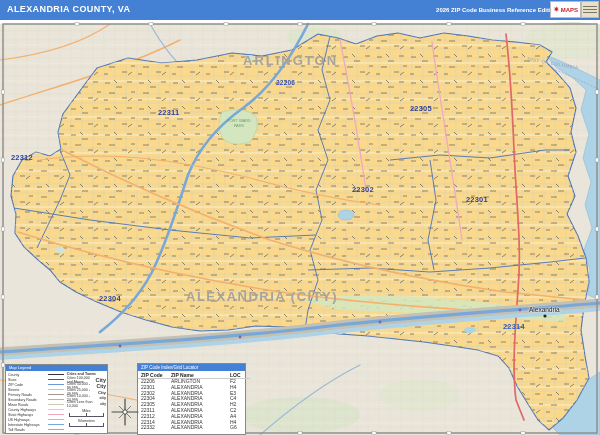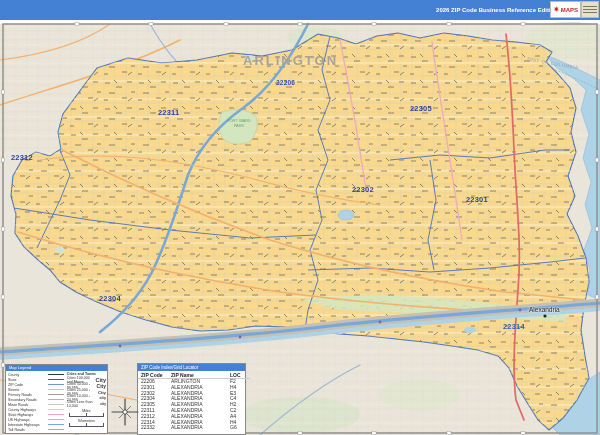--- a/index.html
+++ b/index.html
@@ -181,35 +181,37 @@
         <rect x="1.5" y="295" width="3" height="4"></rect>
     <rect x="1.5" y="363" width="3" height="4"></rect>
     <rect x="595.5" y="90" width="3" height="4"></rect>
         <rect x="595.5" y="158" width="3" height="4"></rect>
     <rect x="595.5" y="227" width="3" height="4"></rect>
         <rect x="595.5" y="295" width="3" height="4"></rect>
   </g>
 </svg>
 
 <div id="hdr">
+  <span class="title">ALEXANDRIA COUNTY, VA</span>
   <span class="edition">2026 ZIP Code Business Reference Edition</span>
 </div>
 <div id="logo">
   <span class="lbox">
     <span class="star">✷</span>
     <span class="mtxt">MAPS</span>
   </span>
   <span class="bbox">
         <i></i>
         <i></i>
         <i></i>
       </span>
 </div>
 
 <div class="maplabel region" style="left:243px;top:53px;font-size:13px;letter-spacing:2px;">ARLINGTON</div>
+<div class="maplabel region" style="left:186px;top:289px;font-size:13px;letter-spacing:1.5px;">ALEXANDRIA (CITY)</div>
 <div class="maplabel" style="left:527px;top:61px;font-size:4.5px;color:#8e9aa8;transform:rotate(10deg);letter-spacing:.6px;">DIST OF COLUMBIA</div>
 <div class="maplabel" style="left:224px;top:119px;font-size:4px;color:#6f9e6f;width:30px;white-space:normal;text-align:center;line-height:4.5px;">FORT WARD PARK</div>
 
 <div class="maplabel zip" style="left:158px;top:108px;">22311</div>
 <div class="maplabel zip" style="left:11px;top:153px;">22312</div>
 <div class="maplabel zip" style="left:352px;top:185px;">22302</div>
 <div class="maplabel zip" style="left:410px;top:104px;">22305</div>
 <div class="maplabel zip" style="left:466px;top:195px;">22301</div>
 <div class="maplabel zip" style="left:99px;top:294px;">22304</div>
 <div class="maplabel zip" style="left:503px;top:322px;color:#2a62c8;">22314</div>

